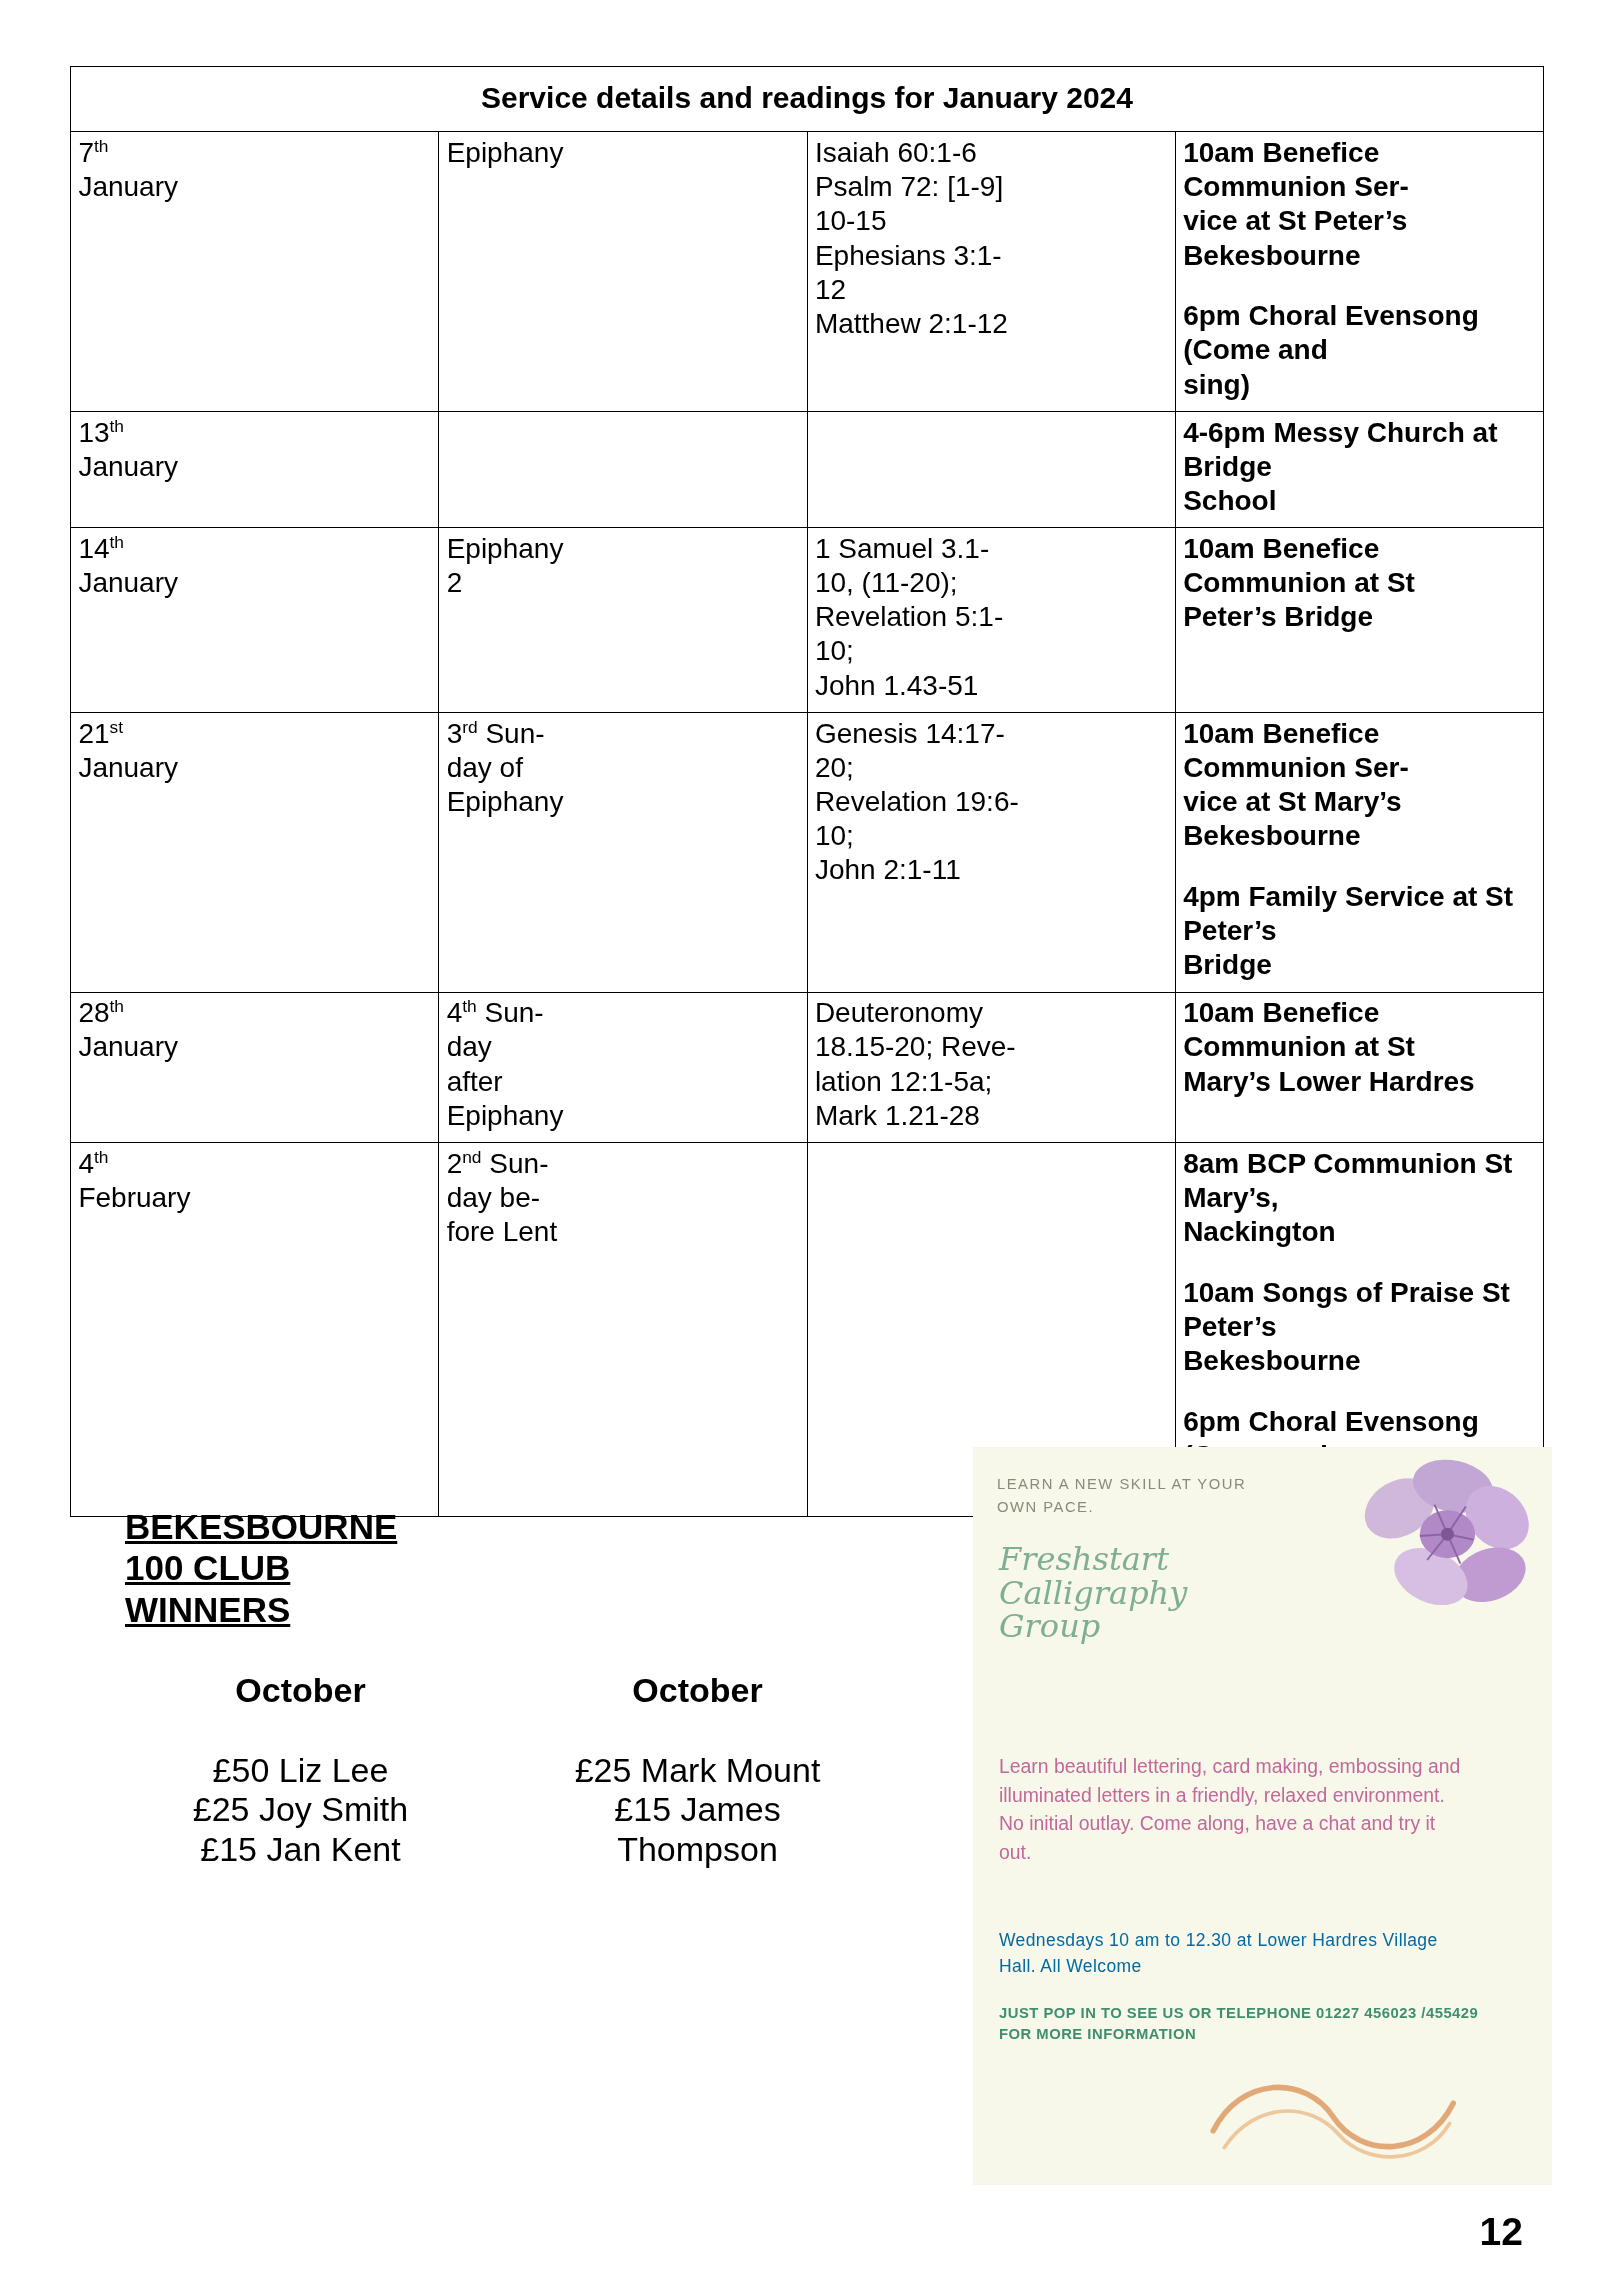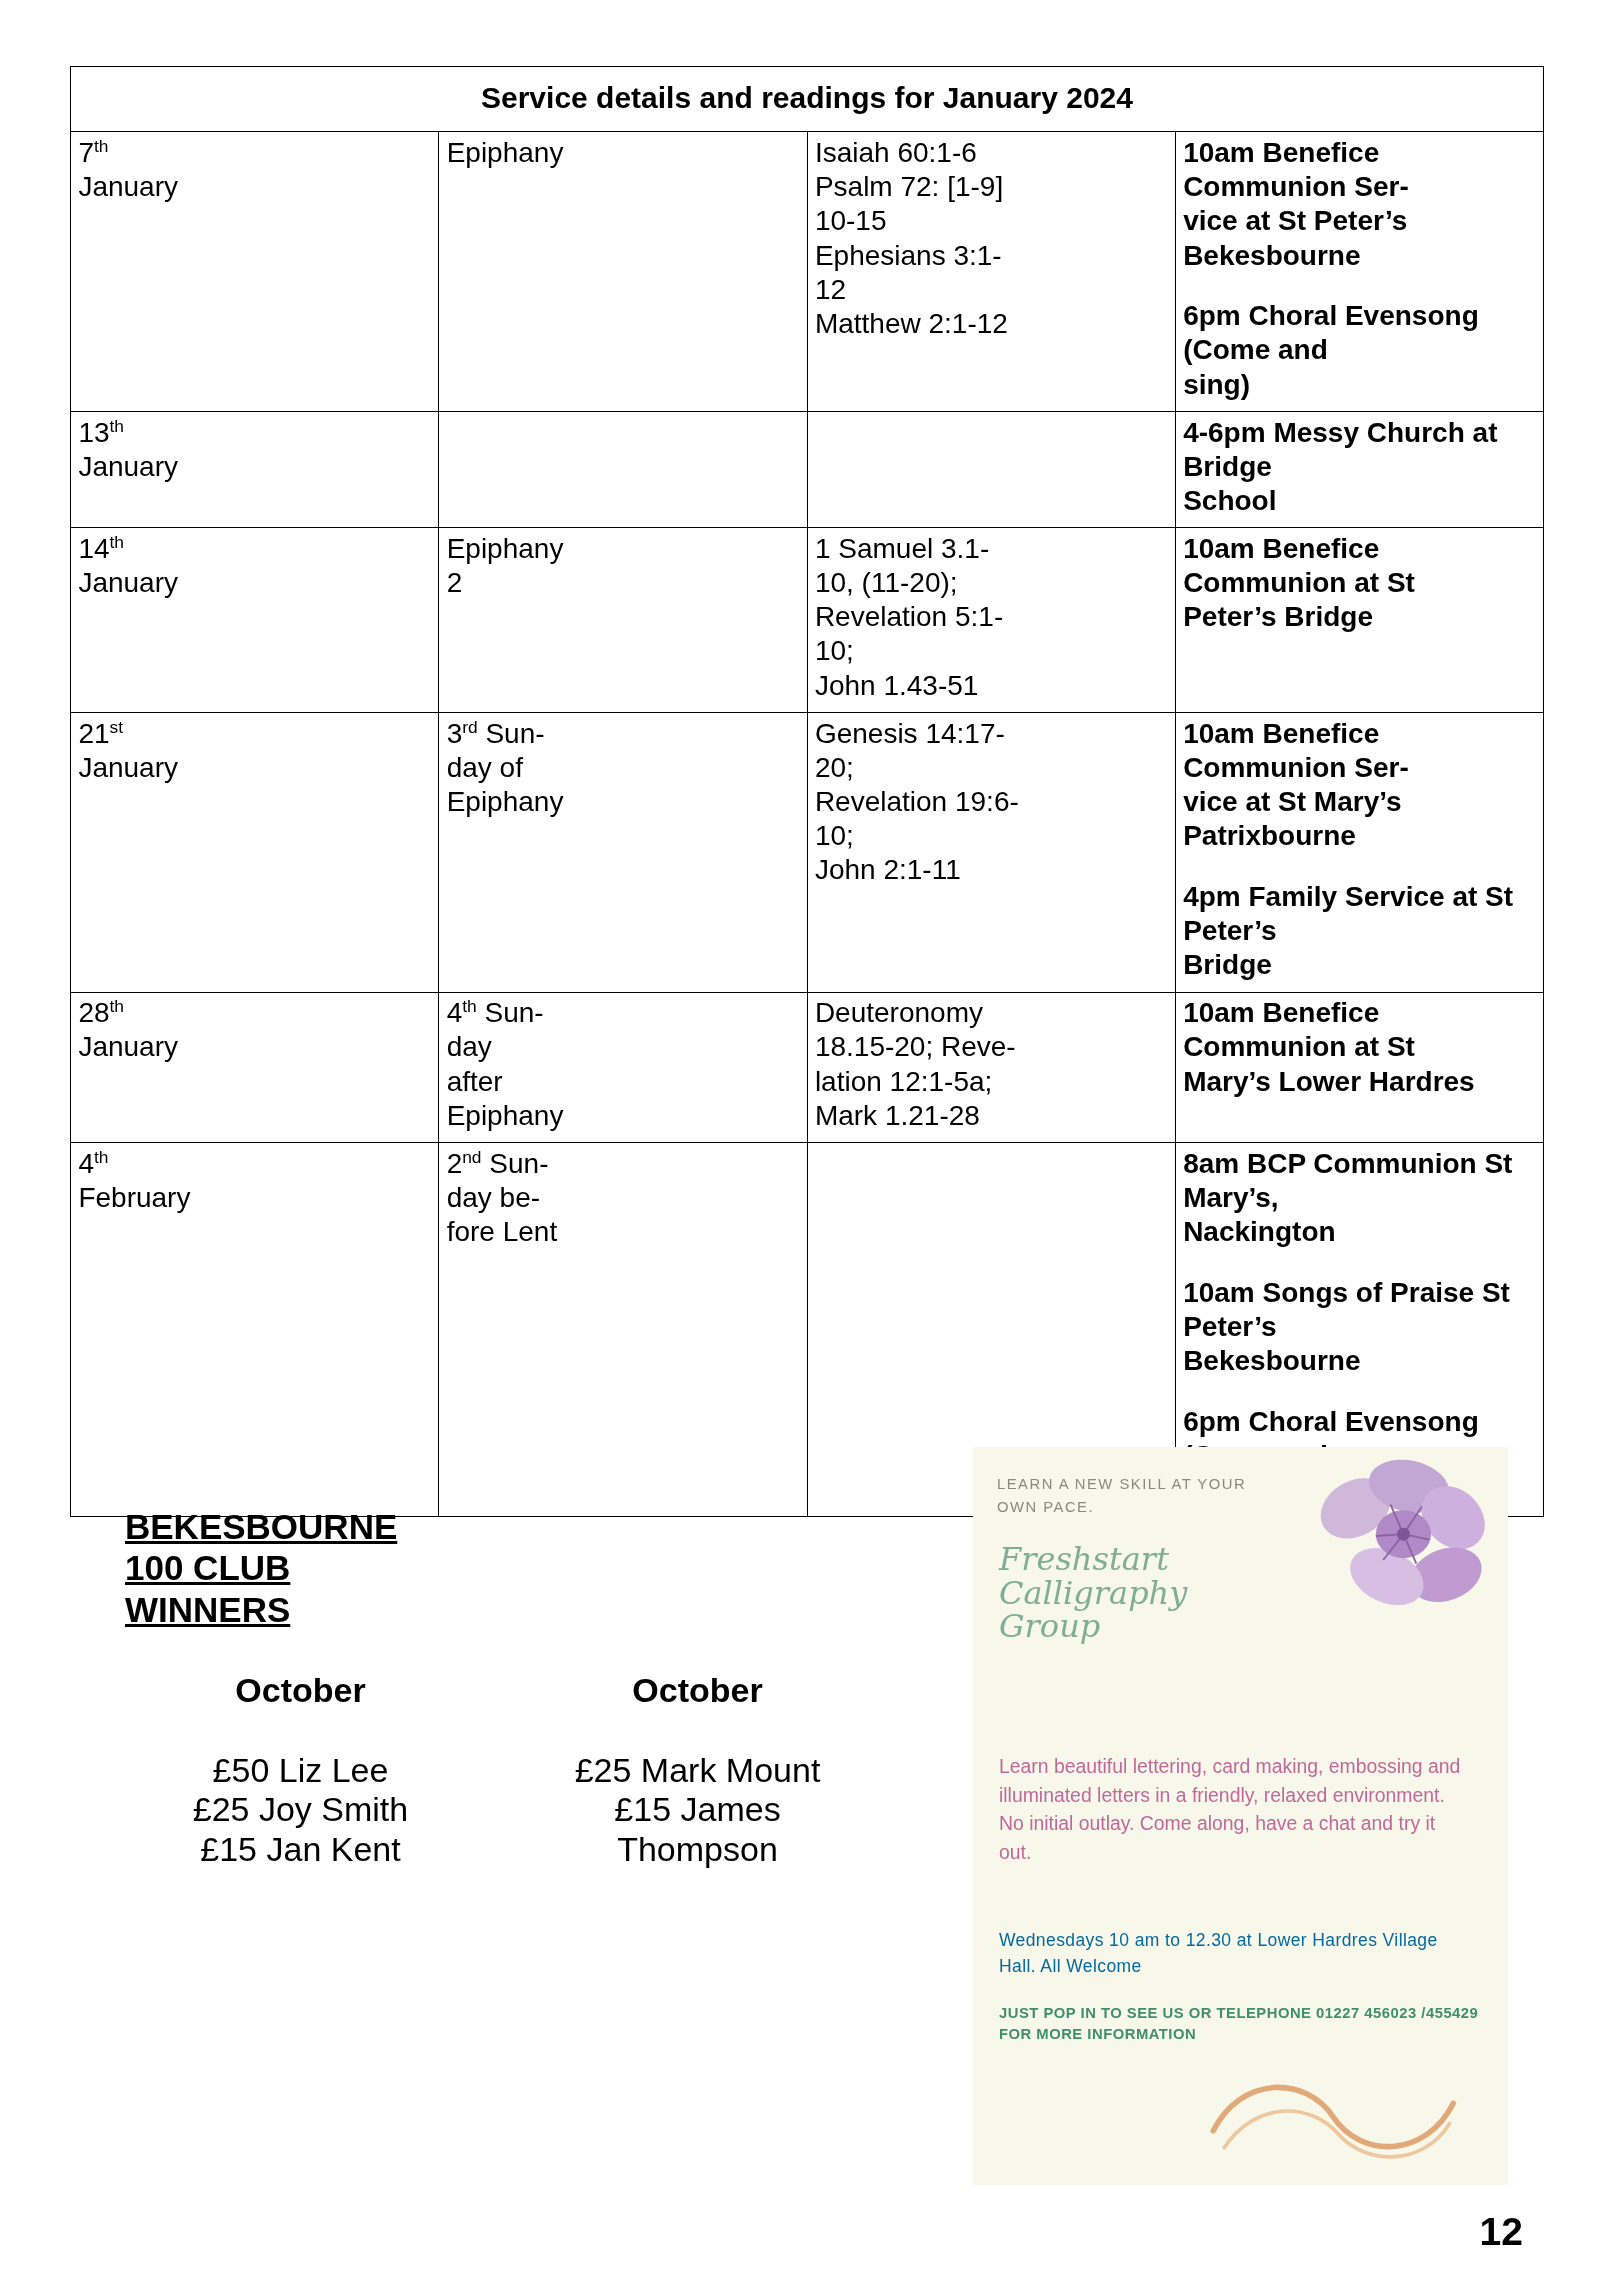--- a/index.html
+++ b/index.html
@@ -98,20 +98,21 @@
 
   
   .flyer {
     position: absolute;
     left: 973px;
     top: 1447px;
     width: 535px;
     height: 738px;
     background: #f7f7ea;
     overflow: hidden;
+    padding-left: 44px;
   }
   .flyer-top {
     position: absolute;
     left: 24px;
     top: 26px;
     width: 277px;
     font-size: 14.8px;
     letter-spacing: 1.5px;
     color: #8a8a78;
     line-height: 1.55;
@@ -267,21 +268,21 @@
         </td>
         <td class="cell-readings">
           <span class="line">Genesis 14:17-</span>
           <span class="line">20;</span>
           <span class="line">Revelation 19:6-</span>
           <span class="line">10;</span>
           <span class="line">John 2:1-11</span>
         </td>
         <td class="cell-events">
           <span class="line">10am Benefice Communion Ser-</span>
-          <span class="line">vice at St Mary’s Patrixbourne</span>
+          <span class="line">vice at St Mary’s Bekesbourne</span>
           <span class="blank-line"></span>
           <span class="line">4pm Family Service at St Peter’s</span>
           <span class="line">Bridge</span>
         </td>
       </tr>
 
       <tr>
         <td class="cell-date">
           <span class="line"><span>28</span><sup>th</sup></span>
           <span class="line">January</span>

